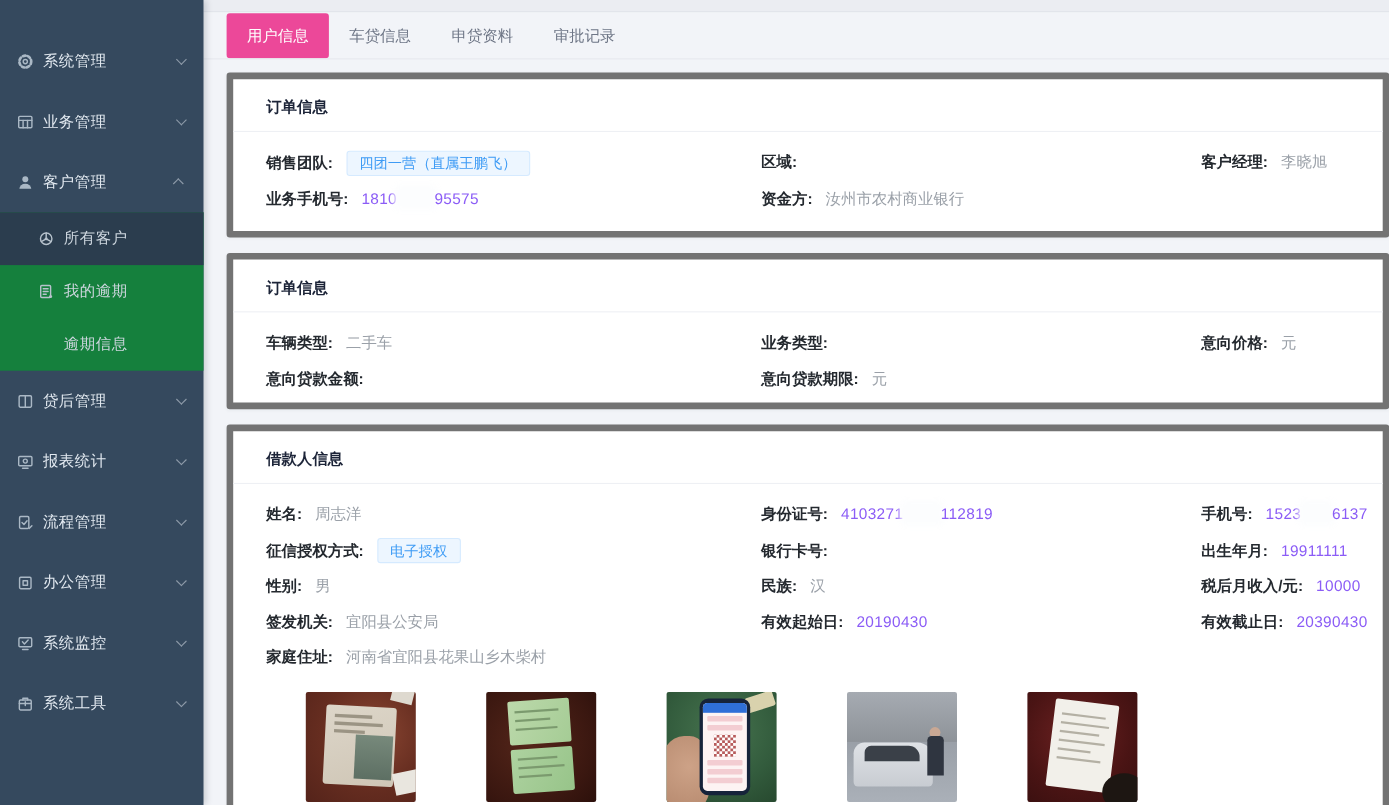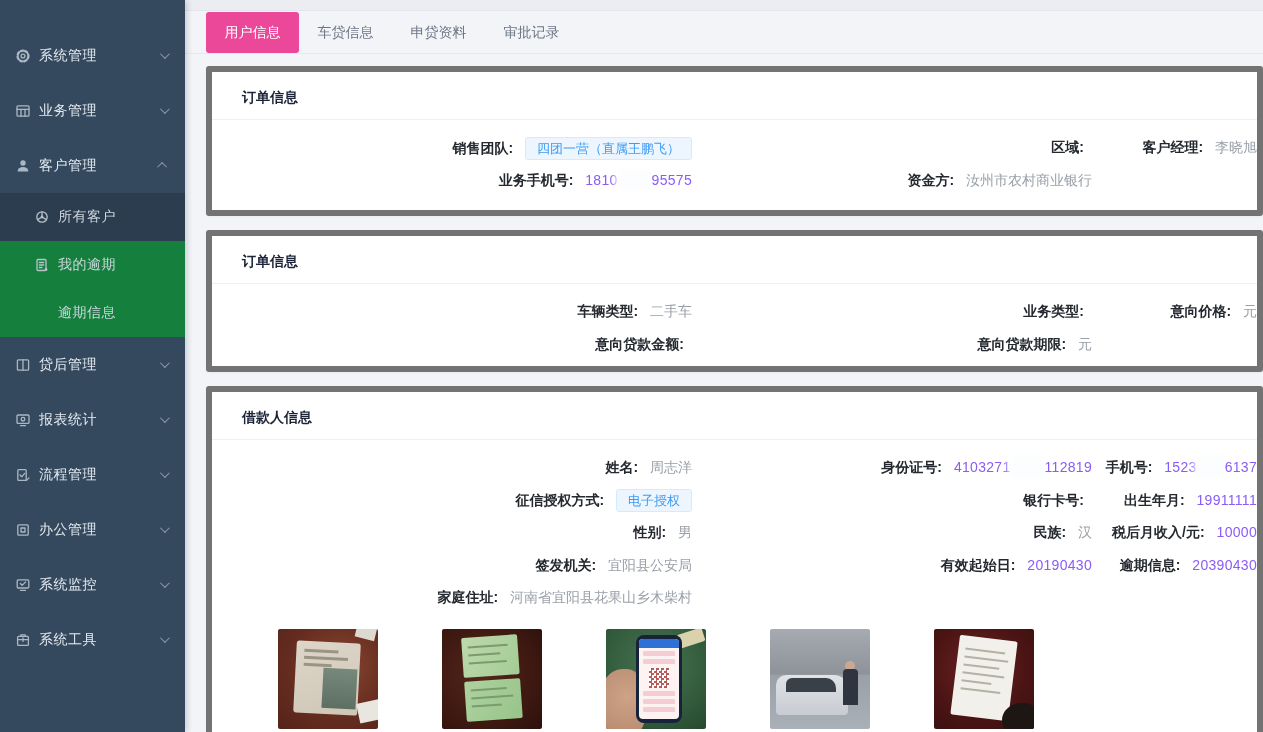--- a/index.html
+++ b/index.html
@@ -39,21 +39,21 @@
   .card { position:absolute; left:206px; width:1057px; background:#ffffff;
           border:6px solid #737373; border-radius:3px; box-shadow:0 1px 3px rgba(30,40,60,.04); }
   #card-order  { top:66px;  height:150px; }
   #card-loan   { top:230px; height:142px; }
   #card-borrower { top:386px; height:400px; }
 
   .card-title { font-size:14px; font-weight:bold; color:#1c2438; padding:17px 0 12px 30px;
                 border-bottom:1px solid #eef0f4; }
   .rows { padding:12px 0 0 30px; }
   .frow { display:grid; grid-template-columns:450px 400px 1fr; height:32.5px; align-items:center;
-          font-size:14px;text-align:right; }
+          font-size:14px; }
   .lbl { font-weight:bold; color:#24292f; margin-right:8px; }
   .val { color:#9aa0a8; }
   .num { color:#8b5cf6; letter-spacing:.3px; }
 
   .tag { display:inline-block; font-size:13px; color:#3d9bf5; background:#edf6ff;
          border:1px solid #d5eaff; border-radius:3px; padding:3px 11px; line-height:15px; }
 
   .blur { display:inline-block; width:32px; height:15px; background:#fcfdfe; border-radius:2px;
           box-shadow:0 0 6px 4px rgba(252,253,254,.96); vertical-align:-2px; margin:0 1px; }
   .blur.sm { width:26px; }
@@ -369,21 +369,21 @@
     <div class="frow">
       <div class="fcell">
         <span class="lbl">签发机关:</span>
         <span class="val">宜阳县公安局</span>
       </div>
       <div class="fcell">
         <span class="lbl">有效起始日:</span>
         <span class="val num">20190430</span>
       </div>
       <div class="fcell">
-        <span class="lbl">逾期信息:</span>
+        <span class="lbl">有效截止日:</span>
         <span class="val num">20390430</span>
       </div>
     </div>
     <div class="frow">
       <div class="fcell">
         <span class="lbl">家庭住址:</span>
         <span class="val">河南省宜阳县花果山乡木柴村</span>
       </div>
       <div class="fcell"></div>
     </div>

